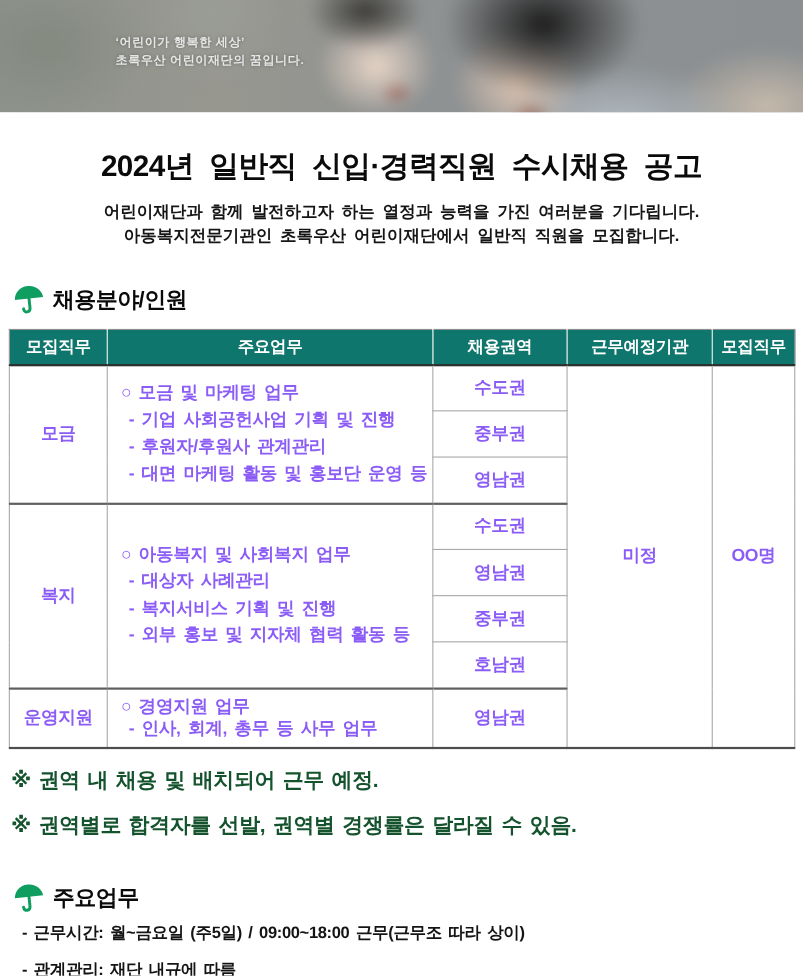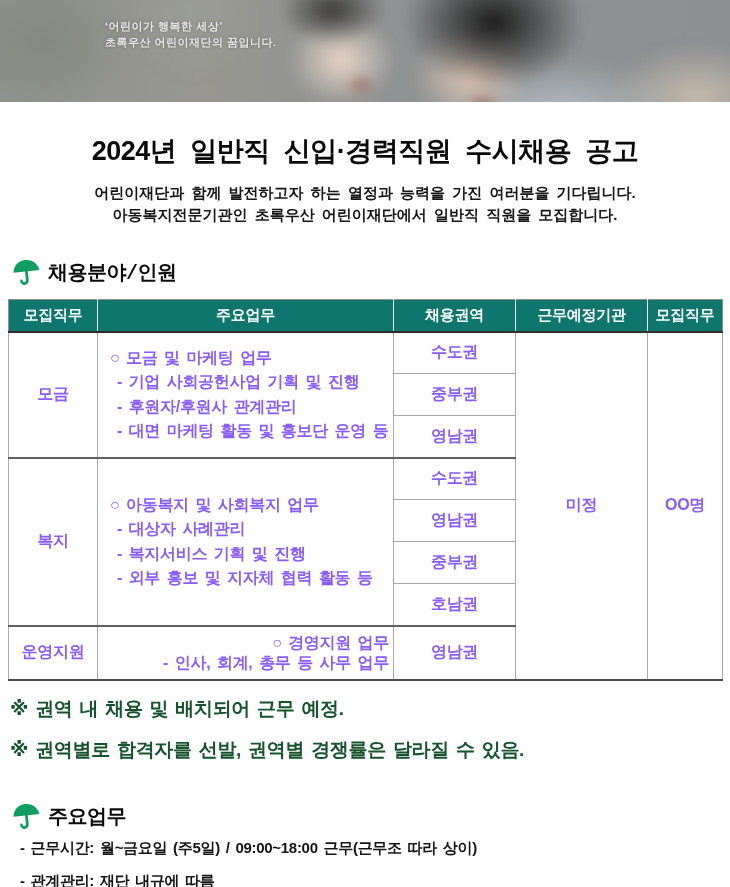--- a/index.html
+++ b/index.html
@@ -19,52 +19,52 @@
       radial-gradient(80px 68px at 360px 78px, #e6d4c6 0%, rgba(230,212,198,0) 68%),
       radial-gradient(22px 16px at 378px 102px, #7c3c34 0%, rgba(124,60,52,0) 70%),
       radial-gradient(125px 92px at 512px 40px, #1d1d1d 0%, rgba(29,29,29,0) 72%),
       radial-gradient(88px 74px at 488px 95px, #dcc4b2 0%, rgba(220,196,178,0) 66%),
       radial-gradient(26px 18px at 500px 122px, #6e352e 0%, rgba(110,53,46,0) 70%),
       radial-gradient(170px 85px at 580px 135px, #b4bec5 0%, rgba(180,190,197,0) 70%),
       radial-gradient(130px 80px at 715px 115px, #c6baab 0%, rgba(198,186,171,0) 68%),
       radial-gradient(120px 90px at 60px 60px, #84897f 0%, rgba(132,137,127,0) 75%),
       radial-gradient(90px 90px at 210px 30px, #9a9d96 0%, rgba(154,157,150,0) 75%);
   }
-  .hero-slogan { position: absolute; left: 105px; top: 18px; z-index: 2;
+  .hero-slogan { position: absolute; left: 105px; top: 31px; z-index: 2;
     color: #e6e6e6; font-size: 11px; line-height: 16px; font-weight: 600;
     letter-spacing: 0.5px; text-shadow: 0 0 3px rgba(60,60,60,.55); }
 
   
   .page-title { margin-top: 31px; text-align: center; font-size: 27px;
     font-weight: 800; letter-spacing: -0.5px; word-spacing: 7px; color: #0a0a0a; }
   .intro { margin-top: 13px; text-align: center; font-size: 15px;
     font-weight: 600; line-height: 22px; word-spacing: 3px; color: #151515; }
 
   
   .section-heading { display: flex; align-items: center; margin-left: 12px; }
   .section-heading.first { margin-top: 33px; }
   .section-heading.second { margin-top: 40px; }
   .umbrella { width: 29px; height: 27px; margin-right: 7px; transform: rotate(-6deg); flex: 0 0 auto; }
-  .section-heading .heading-text { font-size: 20px; font-weight: 800; letter-spacing: -0.5px; color: #0a0a0a; font-family: Liberation Mono, monospace; }
+  .section-heading .heading-text { font-size: 20px; font-weight: 800; letter-spacing: -0.5px; color: #0a0a0a; }
 
   
   table.recruit { border-collapse: collapse; table-layout: fixed;
     width: 714px; margin: 13px 0 0 8px;
     border: 1px solid #8f8f8f; border-bottom: 2px solid #4d4d4d; }
   table.recruit th { background: #0f766e; color: #ffffff; font-size: 15px;
     font-weight: 700; height: 32px; border-left: 1px solid #e9f3ee;
     border-bottom: 2px solid #2e2e2e; letter-spacing: -0.3px; }
   table.recruit th:first-child { border-left: none; }
   table.recruit td { border: 1px solid #a8a8a8; font-size: 16px;
     font-weight: 700; vertical-align: middle; color: #8b5cf6; }
   tr.region-row { height: 42px; }
   tr.last-row { height: 45px; }
   td.job-name, td.region-cell, td.workplace-cell, td.headcount-cell { text-align: center; letter-spacing: -0.3px; }
   td.duties-cell { padding: 6px 4px 6px 12px; line-height: 24.5px; word-spacing: 2.5px; letter-spacing: -0.3px; }
-  td.duties-cell.compact { line-height: 20px; text-align: right; }
+  td.duties-cell.compact { line-height: 20px; }
   .duty-sub { padding-left: 7px; }
   tr.job-start td { border-top: 2px solid #5f5f5f; }
 
   
   .notes { margin: 15px 0 0 10px; }
   .note-line { color: #14532d; font-size: 19px; font-weight: 700;
     margin-bottom: 15px; letter-spacing: -0.3px; word-spacing: 2px; }
 
   
   .conditions { margin: 9px 0 0 20px; }

